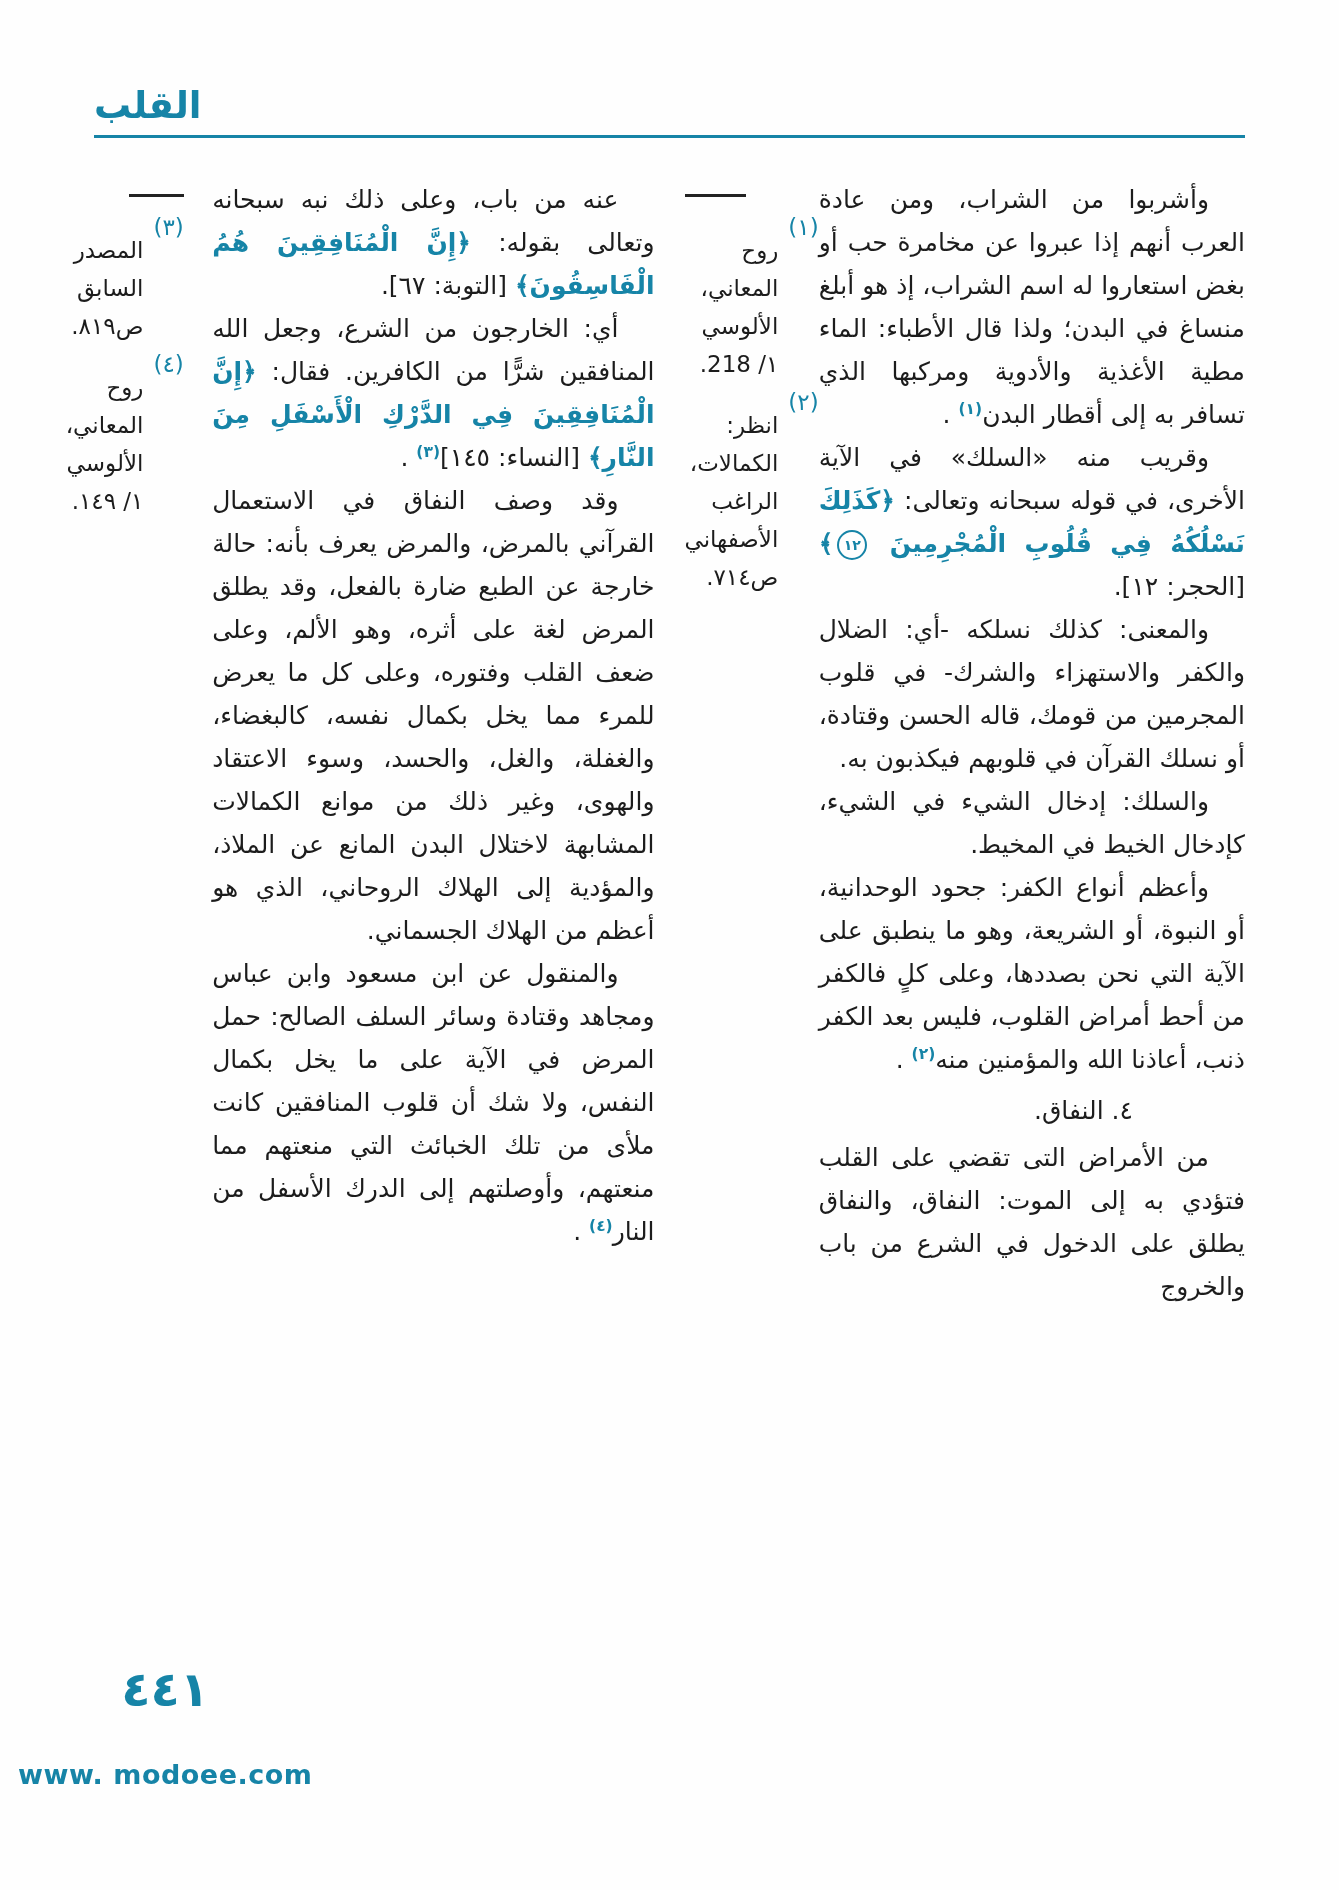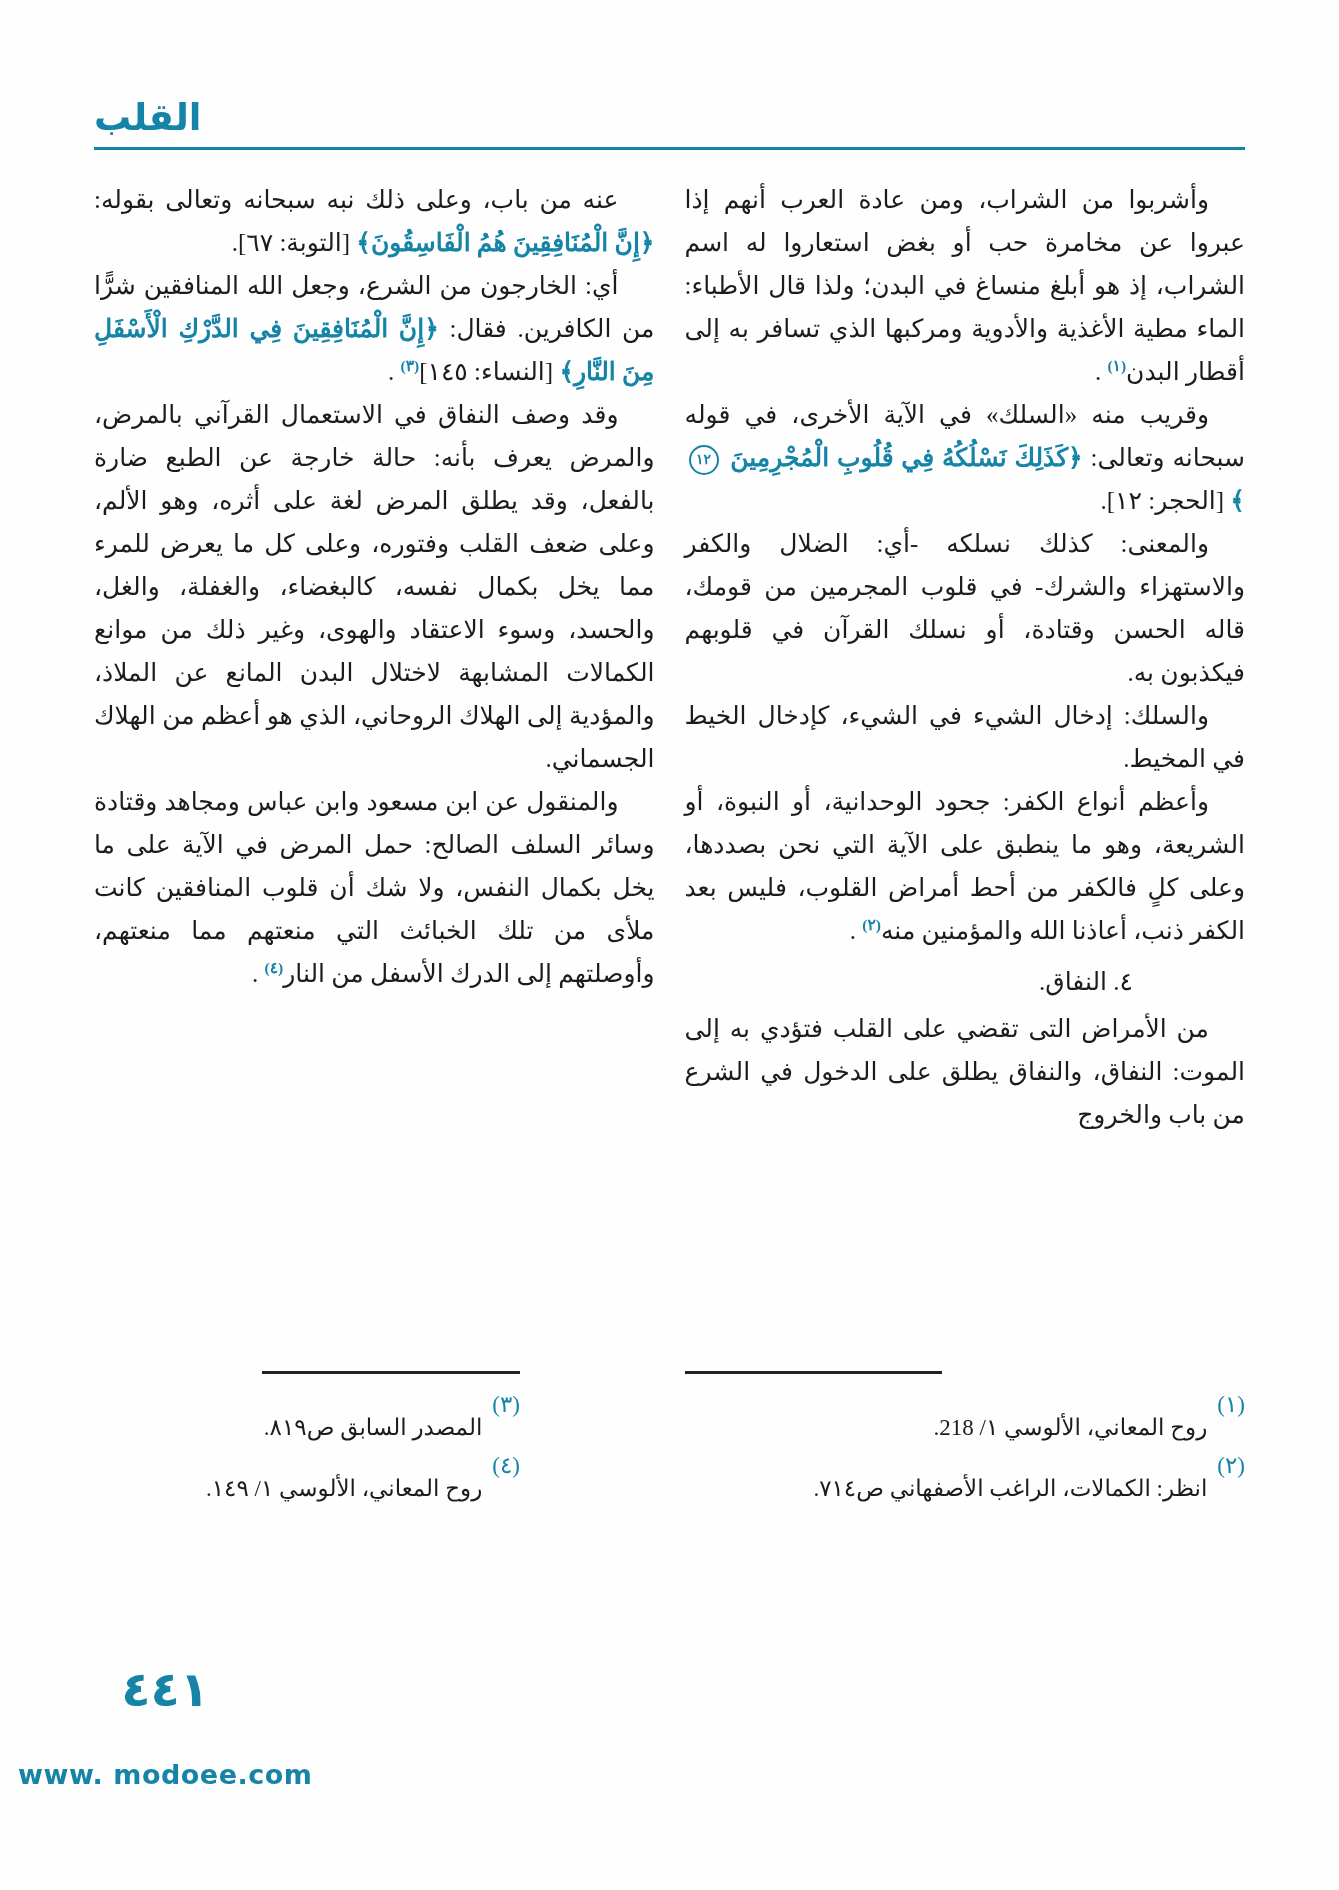--- a/index.html
+++ b/index.html
@@ -9,37 +9,37 @@
     width:1339px; height:1890px;
     margin:0 auto;
     background:#fefefe;
     overflow:hidden;
     font-family:"DejaVu Sans", sans-serif;
     color:var(--ink, #1c1c1c);
     direction:rtl;
   }
   
   .page-header {
-    position:absolute; top:96px; left:94px; right:94px;
+    position:absolute; top:84px; left:94px; right:94px;
     text-align:left; direction:ltr;
   }
   .page-title {
     display:inline-block;
     color:var(--accent,#1684a7);
     font-size:37px; font-weight:bold;
     padding-bottom:8px;
   }
   .header-rule { border-top:3px solid var(--accent,#1684a7); }
 
   
   .page-main {
     position:absolute; top:178px; left:94px; right:94px;
   }
   .columns { display:flex; direction:rtl; gap:30px; }
-  .column { flex:1 1 0; min-height:1330px; display:flex; flex-direction:column;font-family:Liberation Serif, serif; }
+  .column { flex:1 1 0; min-height:1330px; display:flex; flex-direction:row; }
   .col-body {
     flex:1 1 auto;
     font-size:25px; line-height:1.72;
     text-align:justify;
   }
   .para { text-indent:36px; margin:0; }
   .para.heading { text-indent:112px; margin:8px 0 4px 0; }
   .body-text { color:var(--ink,#1c1c1c); }
   .quran-text { color:var(--accent,#1684a7); font-weight:bold; }
   .citation { color:var(--ink,#1c1c1c); }

